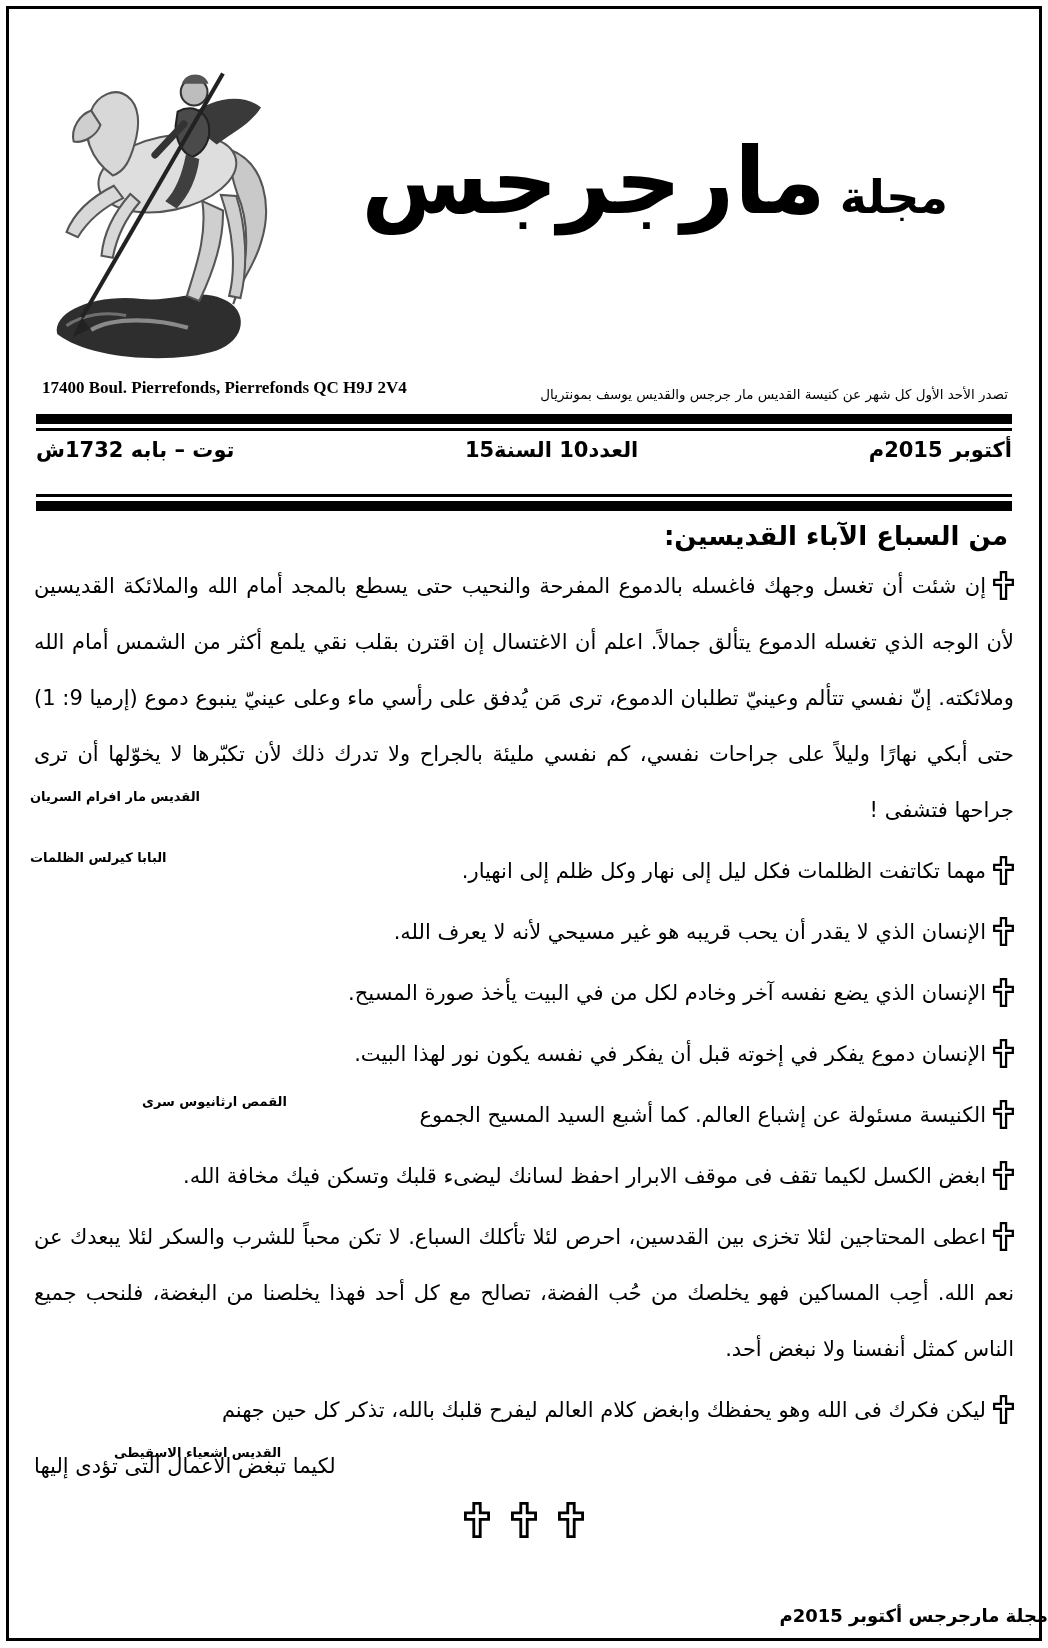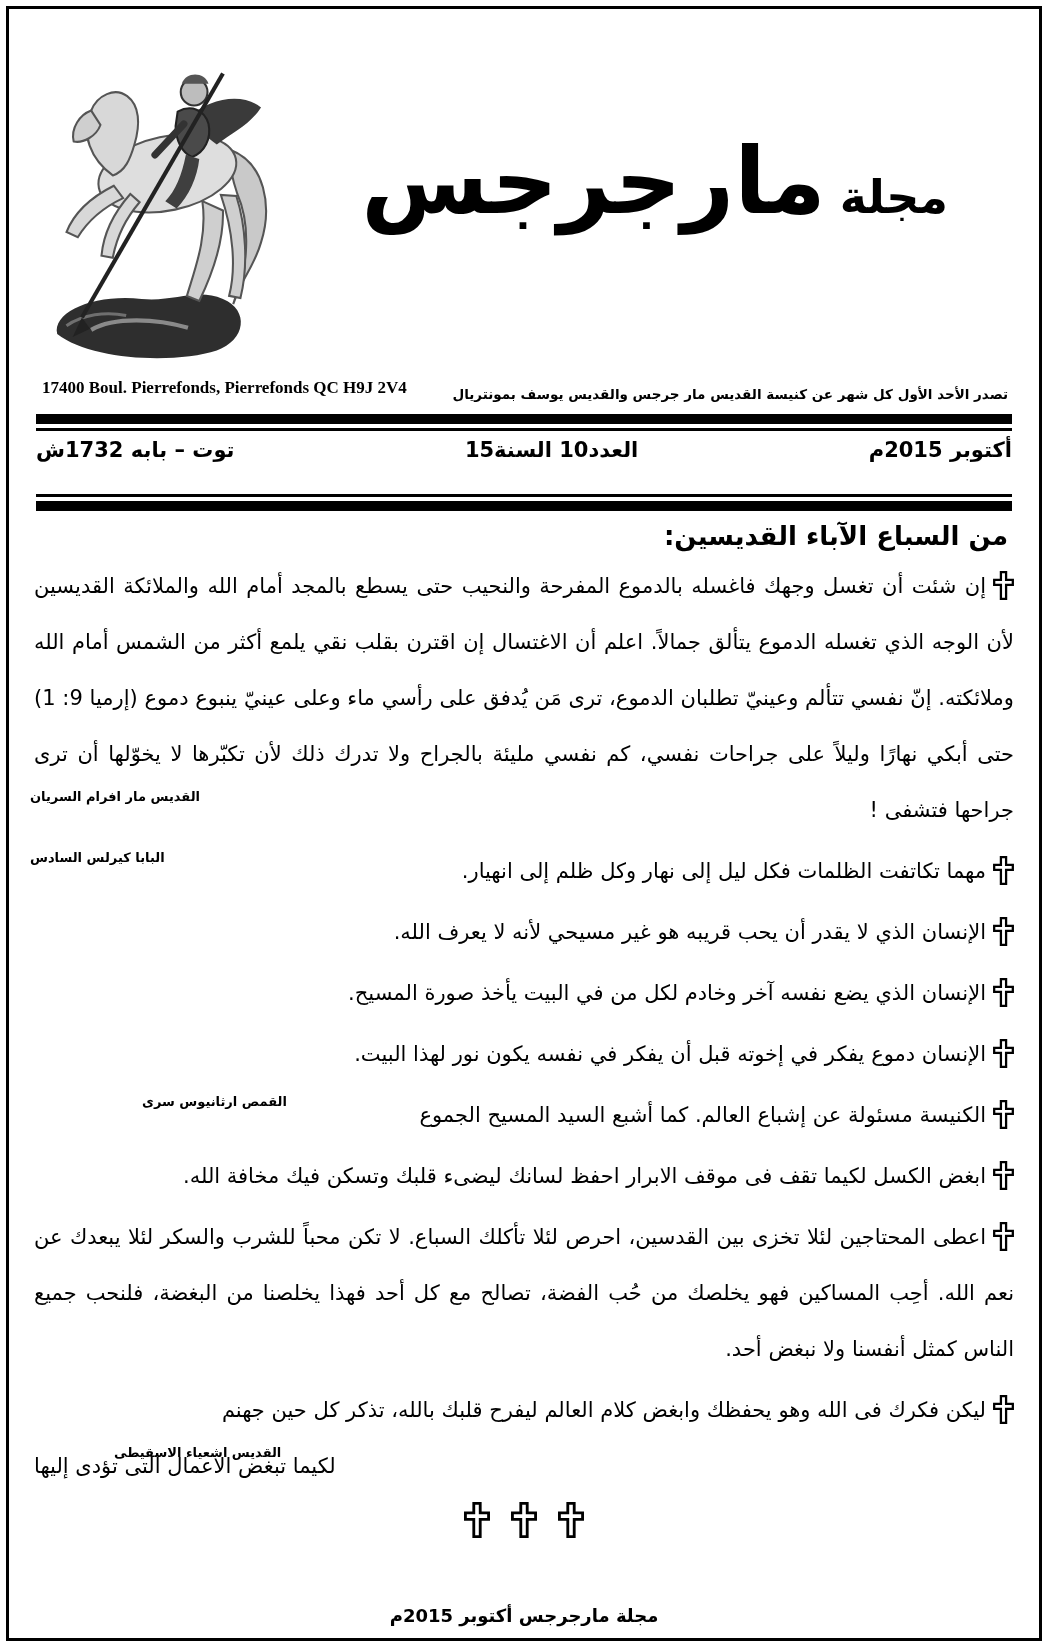--- a/index.html
+++ b/index.html
@@ -15,21 +15,21 @@
     position:absolute;right:100px;top:128px;direction:rtl;display:flex;align-items:baseline;gap:14px;
     font-weight:bold;white-space:nowrap;
   }
   .masthead-title .t-small{font-size:46px;}
   .masthead-title .t-large{font-size:92px;letter-spacing:-2px;}
   .address{
     position:absolute;left:42px;top:378px;font-family:"Liberation Serif",serif;
     font-weight:bold;font-size:17px;white-space:nowrap;
   }
   .publisher{
-    position:absolute;right:40px;top:386px;direction:rtl;font-size:13.5px;font-weight:bold;white-space:nowrap;
+    position:absolute;right:40px;top:386px;direction:rtl;font-size:13.5px;font-weight:normal;white-space:nowrap;
   }
 
   
   .rule{position:absolute;left:36px;width:976px;background:#000;}
   .r1-thick{top:414px;height:10px;}
   .r1-thin{top:428px;height:3px;}
   .r2-thin{top:494px;height:3px;}
   .r2-thick{top:501px;height:10px;}
 
   
@@ -57,21 +57,21 @@
   .attr-q1{left:-4px;}
   .attr-q2{left:-4px;}
   .attr-q6{left:108px;}
   .attr-q9{left:80px;}
   .second-line{text-align:left;}
 
   .closing-crosses{text-align:center;margin-top:8px;}
   .closing-crosses .cross-svg{width:26px;height:36px;margin:0 8px;}
 
   .footer{
-    position:absolute;left:0;right:0;bottom:22px;text-align:center;direction:rtl;
+    position:absolute;left:0;right:0;bottom:22px;text-align:right;direction:rtl;
     font-size:18px;font-weight:bold;
   }
 </style>
 </head>
 <body>
 
 <div class="frame"></div>
 
 <svg class="stgeorge" viewBox="0 0 240 340" aria-hidden="true">
 
@@ -134,21 +134,21 @@
     <svg class="cross-svg" viewBox="0 0 20 28">
         <path d="M7.5 1 h5 v7.5 h6.5 v5 h-6.5 v13.5 h-5 v-13.5 h-6.5 v-5 h6.5 z" fill="#fff" stroke="#000" stroke-width="2.2"></path>
       </svg><span>إن شئت أن تغسل وجهك فاغسله بالدموع المفرحة والنحيب حتى يسطع بالمجد أمام الله والملائكة القديسين لأن الوجه الذي تغسله الدموع يتألق جمالاً. اعلم أن الاغتسال إن اقترن بقلب نقي يلمع أكثر من الشمس أمام الله وملائكته. إنّ نفسي تتألم وعينيّ تطلبان الدموع، ترى مَن يُدفق على رأسي ماء وعلى عينيّ ينبوع دموع (إرميا 9: 1) حتى أبكي نهارًا وليلاً على جراحات نفسي، كم نفسي مليئة بالجراح ولا تدرك ذلك لأن تكبّرها لا يخوّلها أن ترى جراحها فتشفى !</span>
     <span class="attribution attr-q1">القديس مار افرام السريان</span>
   </div>
 
   <div class="quote">
     <svg class="cross-svg" viewBox="0 0 20 28">
         <path d="M7.5 1 h5 v7.5 h6.5 v5 h-6.5 v13.5 h-5 v-13.5 h-6.5 v-5 h6.5 z" fill="#fff" stroke="#000" stroke-width="2.2"></path>
       </svg><span>مهما تكاتفت الظلمات فكل ليل إلى نهار وكل ظلم إلى انهيار.</span>
-    <span class="attribution attr-q2">البابا كيرلس السادس</span>
+    <span class="attribution attr-q2">البابا كيرلس الظلمات</span>
   </div>
 
   <div class="quote">
     <svg class="cross-svg" viewBox="0 0 20 28">
         <path d="M7.5 1 h5 v7.5 h6.5 v5 h-6.5 v13.5 h-5 v-13.5 h-6.5 v-5 h6.5 z" fill="#fff" stroke="#000" stroke-width="2.2"></path>
       </svg><span>الإنسان الذي لا يقدر أن يحب قريبه هو غير مسيحي لأنه لا يعرف الله.</span>
   </div>
 
   <div class="quote">
     <svg class="cross-svg" viewBox="0 0 20 28">

